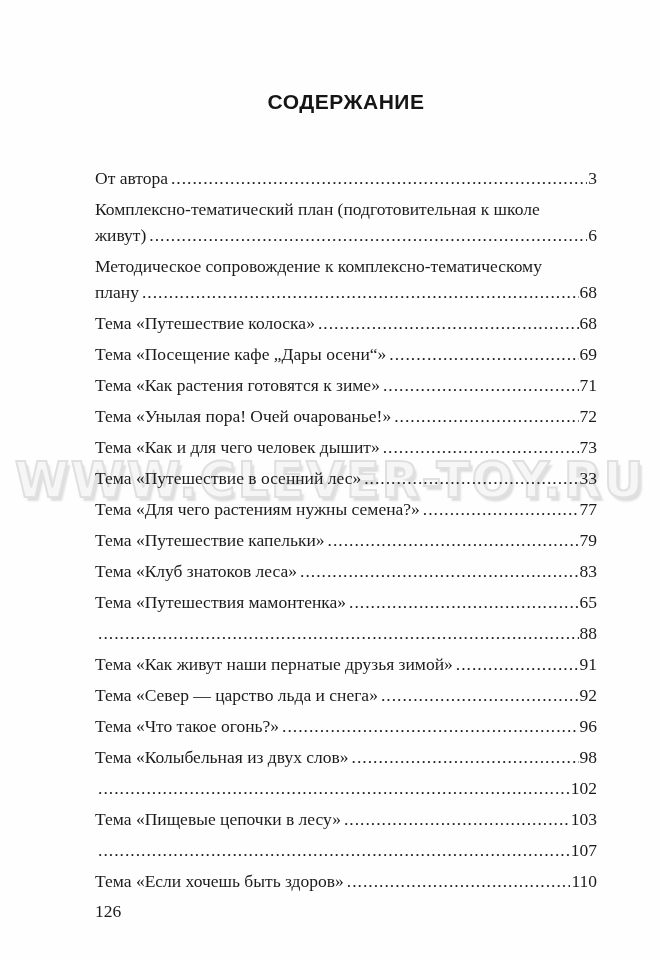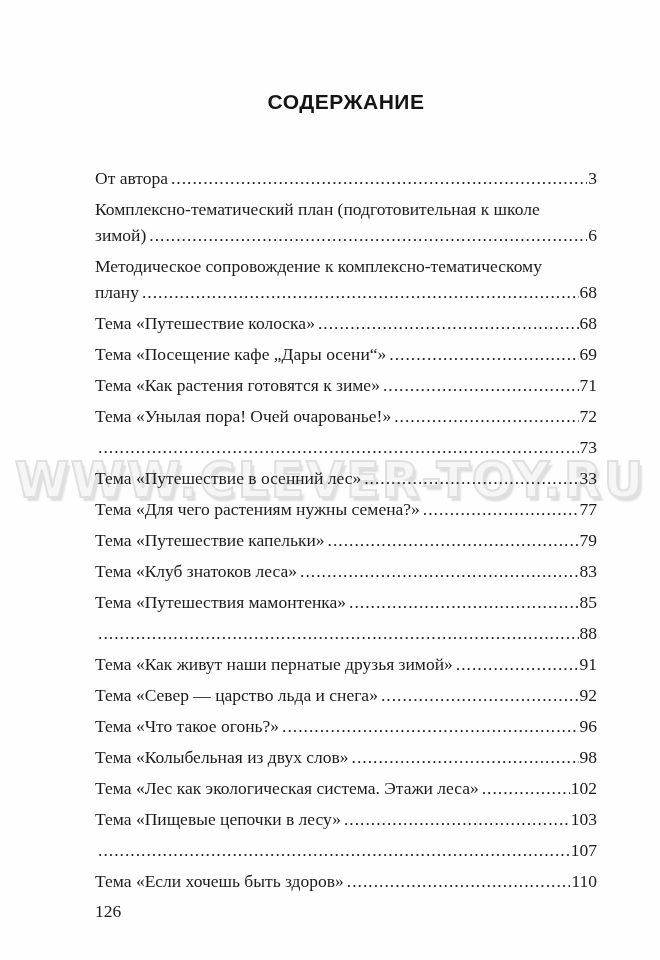--- a/index.html
+++ b/index.html
@@ -99,21 +99,21 @@
         <div class="toc-entry">
           <div class="toc-row">
             <span class="toc-text">От автора</span>
             <span class="leader">........................................................................................................................</span>
             <span class="toc-page-num">3</span>
           </div>
         </div>
         <div class="toc-entry">
           <div class="toc-line">Комплексно-тематический план (подготовительная к школе</div>
           <div class="toc-row">
-            <span class="toc-text">зимой)</span>
+            <span class="toc-text">живут)</span>
             <span class="leader">........................................................................................................................</span>
             <span class="toc-page-num">6</span>
           </div>
         </div>
         <div class="toc-entry">
           <div class="toc-line">Методическое сопровождение к комплексно-тематическому</div>
           <div class="toc-row">
             <span class="toc-text">плану </span>
             <span class="leader">........................................................................................................................</span>
             <span class="toc-page-num">68</span>
@@ -142,20 +142,21 @@
         </div>
         <div class="toc-entry">
           <div class="toc-row">
             <span class="toc-text">Тема «Унылая пора! Очей очарованье!» </span>
             <span class="leader">........................................................................................................................</span>
             <span class="toc-page-num">72</span>
           </div>
         </div>
         <div class="toc-entry">
           <div class="toc-row">
+            <span class="toc-text">Тема «Как и для чего человек дышит» </span>
             <span class="leader">........................................................................................................................</span>
             <span class="toc-page-num">73</span>
           </div>
         </div>
         <div class="toc-entry">
           <div class="toc-row">
             <span class="toc-text">Тема «Путешествие в осенний лес» </span>
             <span class="leader">........................................................................................................................</span>
             <span class="toc-page-num">33</span>
           </div>
@@ -178,21 +179,21 @@
           <div class="toc-row">
             <span class="toc-text">Тема «Клуб знатоков леса» </span>
             <span class="leader">........................................................................................................................</span>
             <span class="toc-page-num">83</span>
           </div>
         </div>
         <div class="toc-entry">
           <div class="toc-row">
             <span class="toc-text">Тема «Путешествия мамонтенка» </span>
             <span class="leader">........................................................................................................................</span>
-            <span class="toc-page-num">85</span>
+            <span class="toc-page-num">65</span>
           </div>
         </div>
         <div class="toc-entry">
           <div class="toc-row">
             <span class="leader">........................................................................................................................</span>
             <span class="toc-page-num">88</span>
           </div>
         </div>
         <div class="toc-entry">
           <div class="toc-row">
@@ -217,21 +218,20 @@
         </div>
         <div class="toc-entry">
           <div class="toc-row">
             <span class="toc-text">Тема «Колыбельная из двух слов» </span>
             <span class="leader">........................................................................................................................</span>
             <span class="toc-page-num">98</span>
           </div>
         </div>
         <div class="toc-entry">
           <div class="toc-row">
-            <span class="toc-text">Тема «Лес как экологическая система. Этажи леса» </span>
             <span class="leader">........................................................................................................................</span>
             <span class="toc-page-num">102</span>
           </div>
         </div>
         <div class="toc-entry">
           <div class="toc-row">
             <span class="toc-text">Тема «Пищевые цепочки в лесу» </span>
             <span class="leader">........................................................................................................................</span>
             <span class="toc-page-num">103</span>
           </div>

